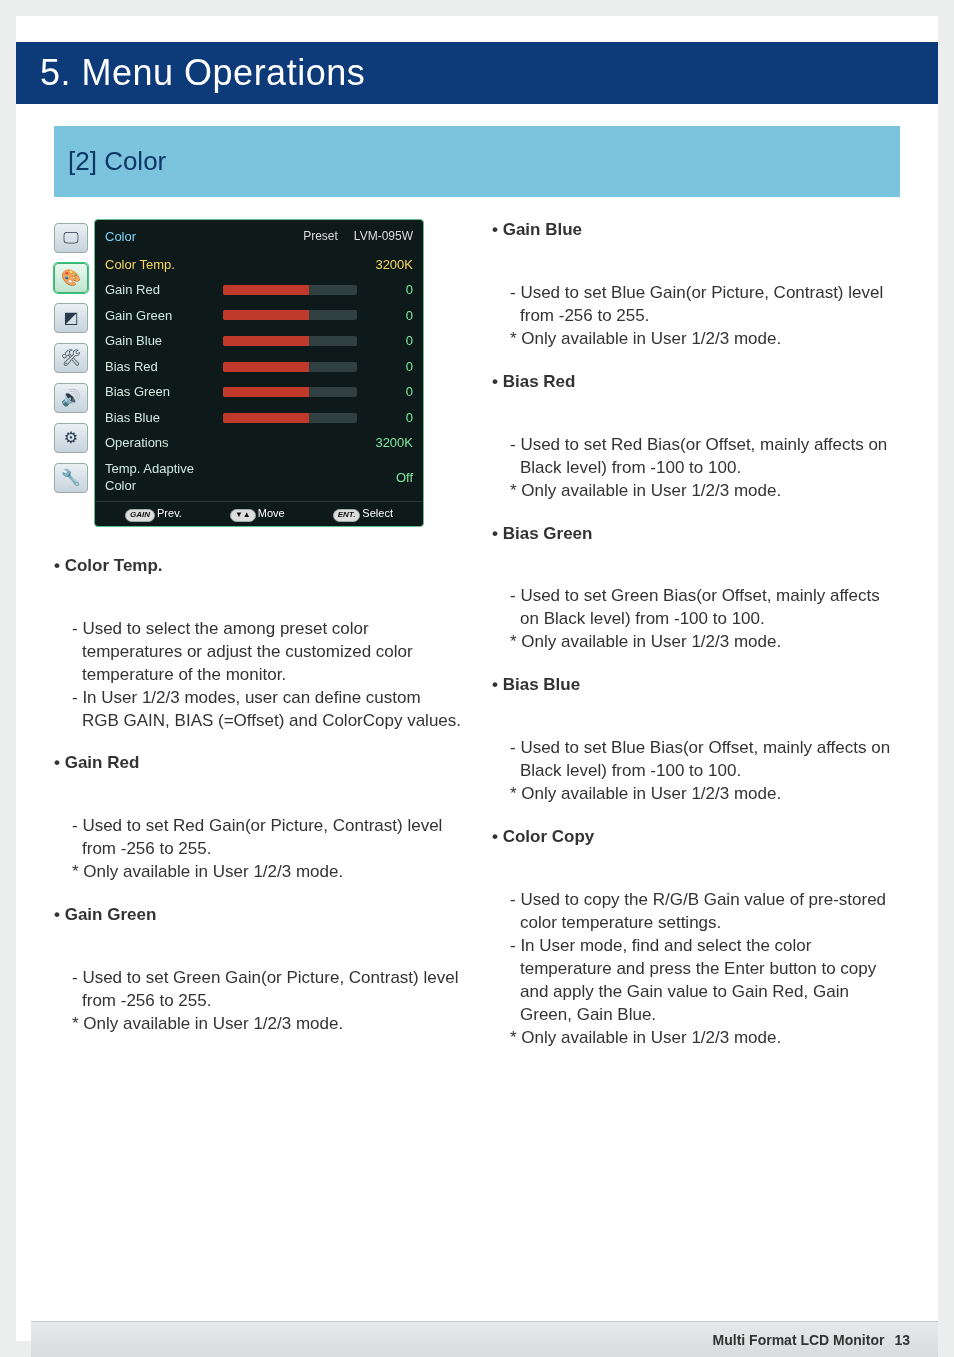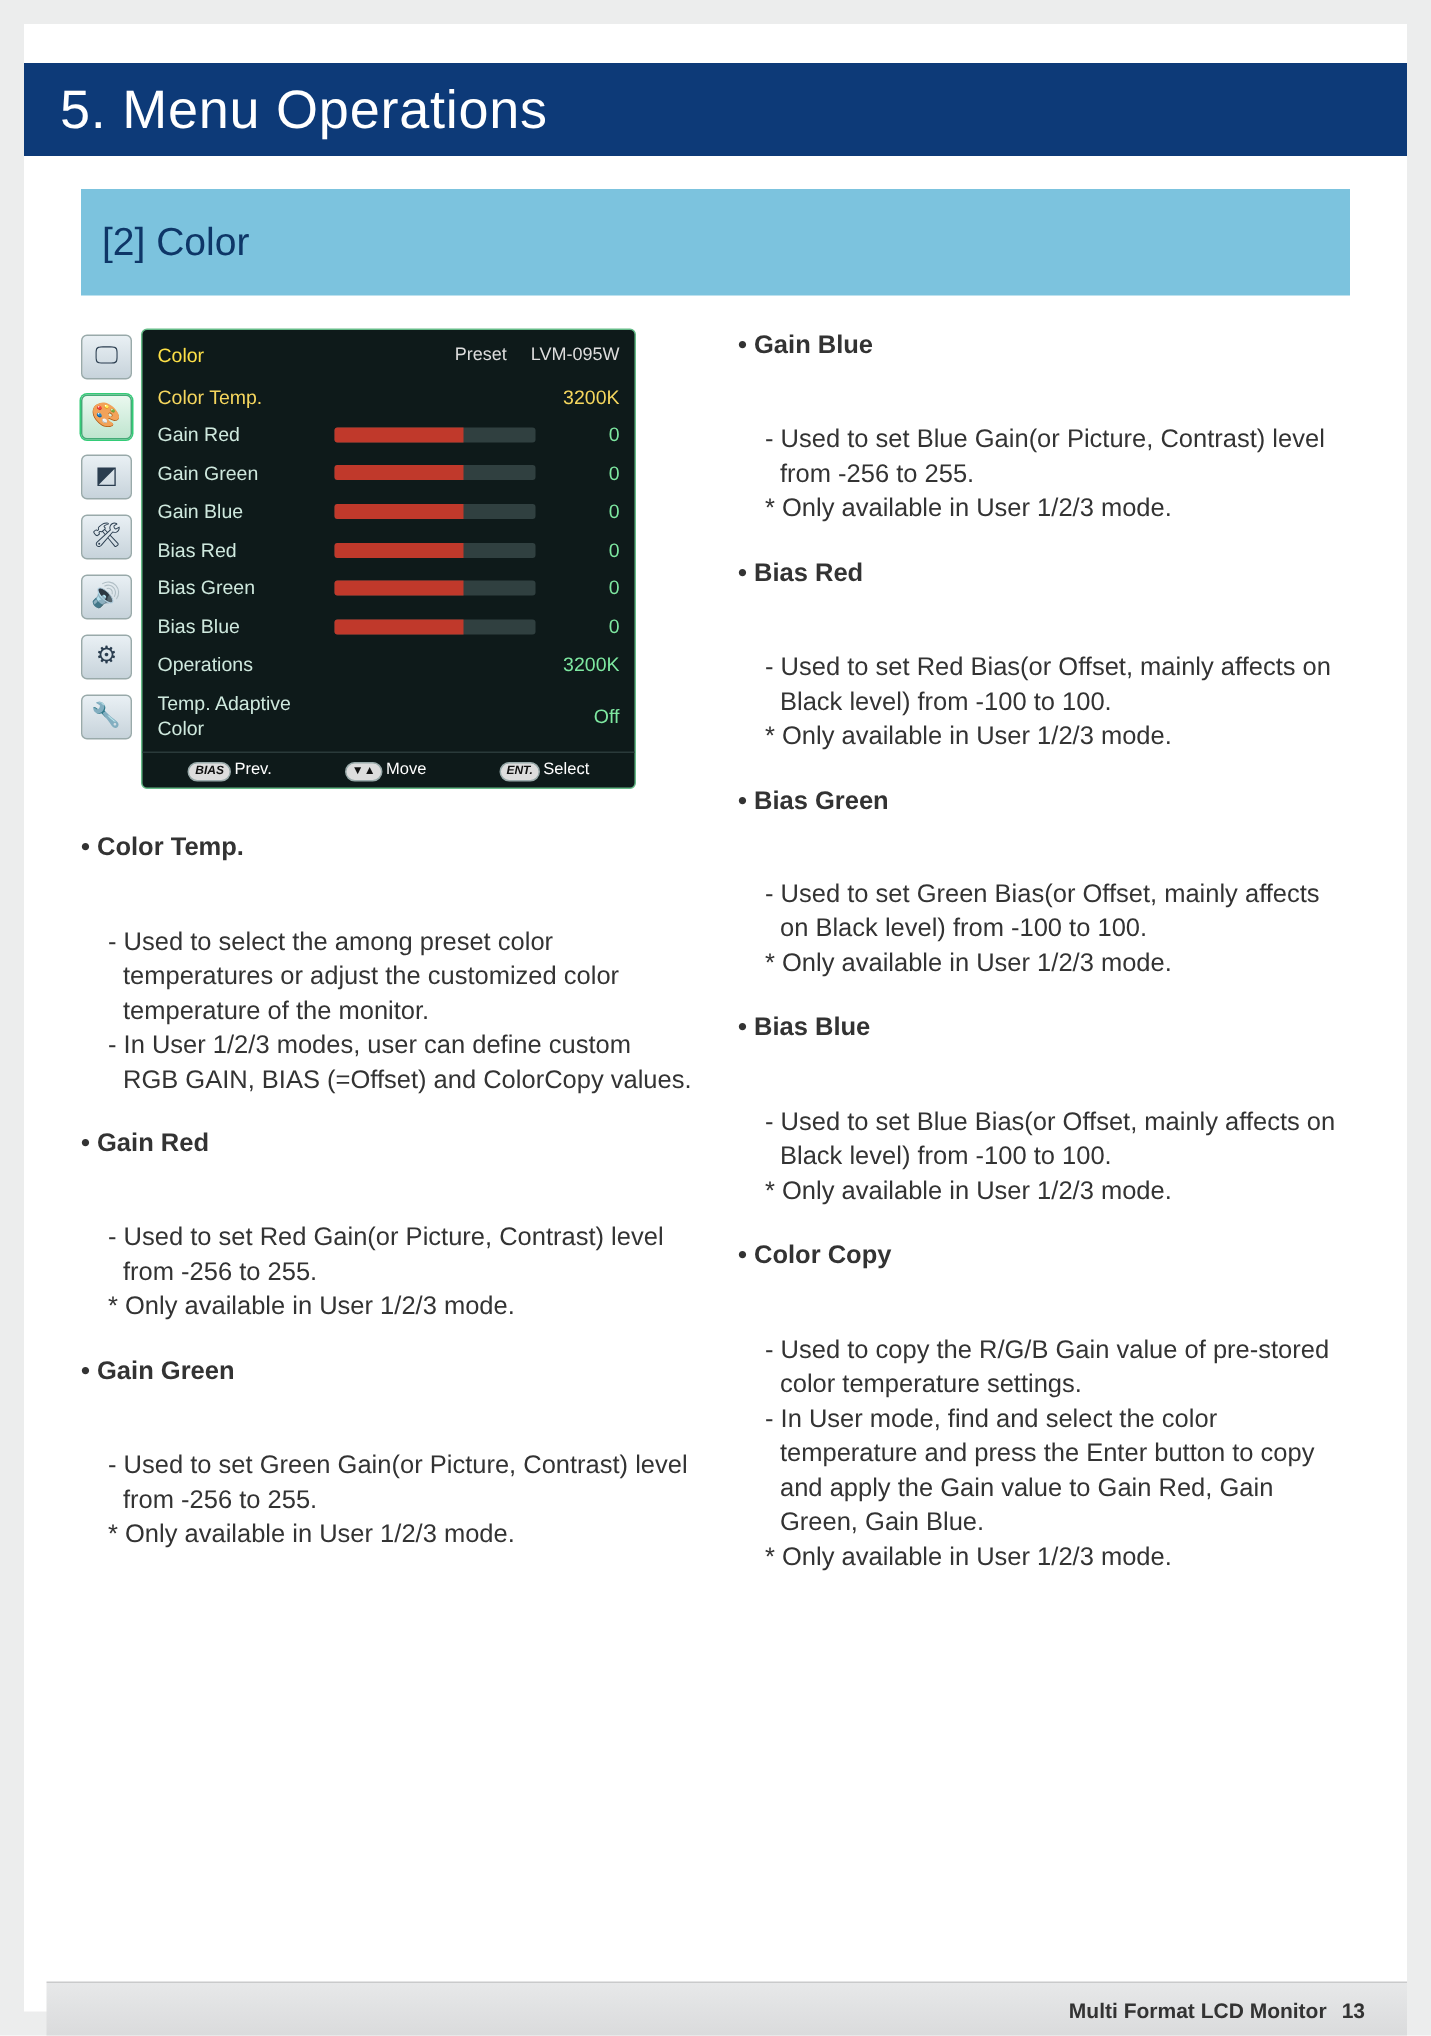--- a/index.html
+++ b/index.html
@@ -65,21 +65,21 @@
     width: 330px;
     padding: 4px 0 2px;
     font-size: 13px;
   }
   .osd-head {
     display: flex;
     justify-content: space-between;
     padding: 4px 10px 6px;
     font-size: 13px;
   }
-  .osd-head .title { color: #fde047; flex: 1; }
+  .osd-head .title { color: #7dd3fc; flex: 1; }
   .osd-head .brand { color: #ddd; font-size: 12px; margin-right: 16px; }
   .osd-head .model { color: #ddd; font-size: 12px; }
   .osd-row {
     display: flex;
     align-items: center;
     padding: 4px 10px;
   }
   .osd-row.hl { color: #f5d65e; }
   .osd-label { flex: 0 0 110px; }
   .osd-slider {
@@ -221,21 +221,21 @@
                 <span style="flex: 1 1 0%;"></span>
                 <span class="osd-val">3200K</span>
               </div>
               <div class="osd-row">
                 <span class="osd-label">Temp. Adaptive Color</span>
                 <span style="flex: 1 1 0%;"></span>
                 <span class="osd-val">Off</span>
               </div>
             </div>
           <div class="osd-foot">
-            <span><span class="pill">BIAS</span><span>Prev.</span></span>
+            <span><span class="pill">GAIN</span><span>Prev.</span></span>
             <span><span class="pill">▼▲</span><span>Move</span></span>
             <span><span class="pill">ENT.</span><span>Select</span></span>
           </div>
         </div>
       </div>
       <div id="left-items">
           <div class="item" style="margin-top: 28px;">
             <div class="head">Color Temp.</div>
             <div class="lines">
               <div>- Used to select the among preset color temperatures or adjust the customized color temperature of the monitor.</div>

